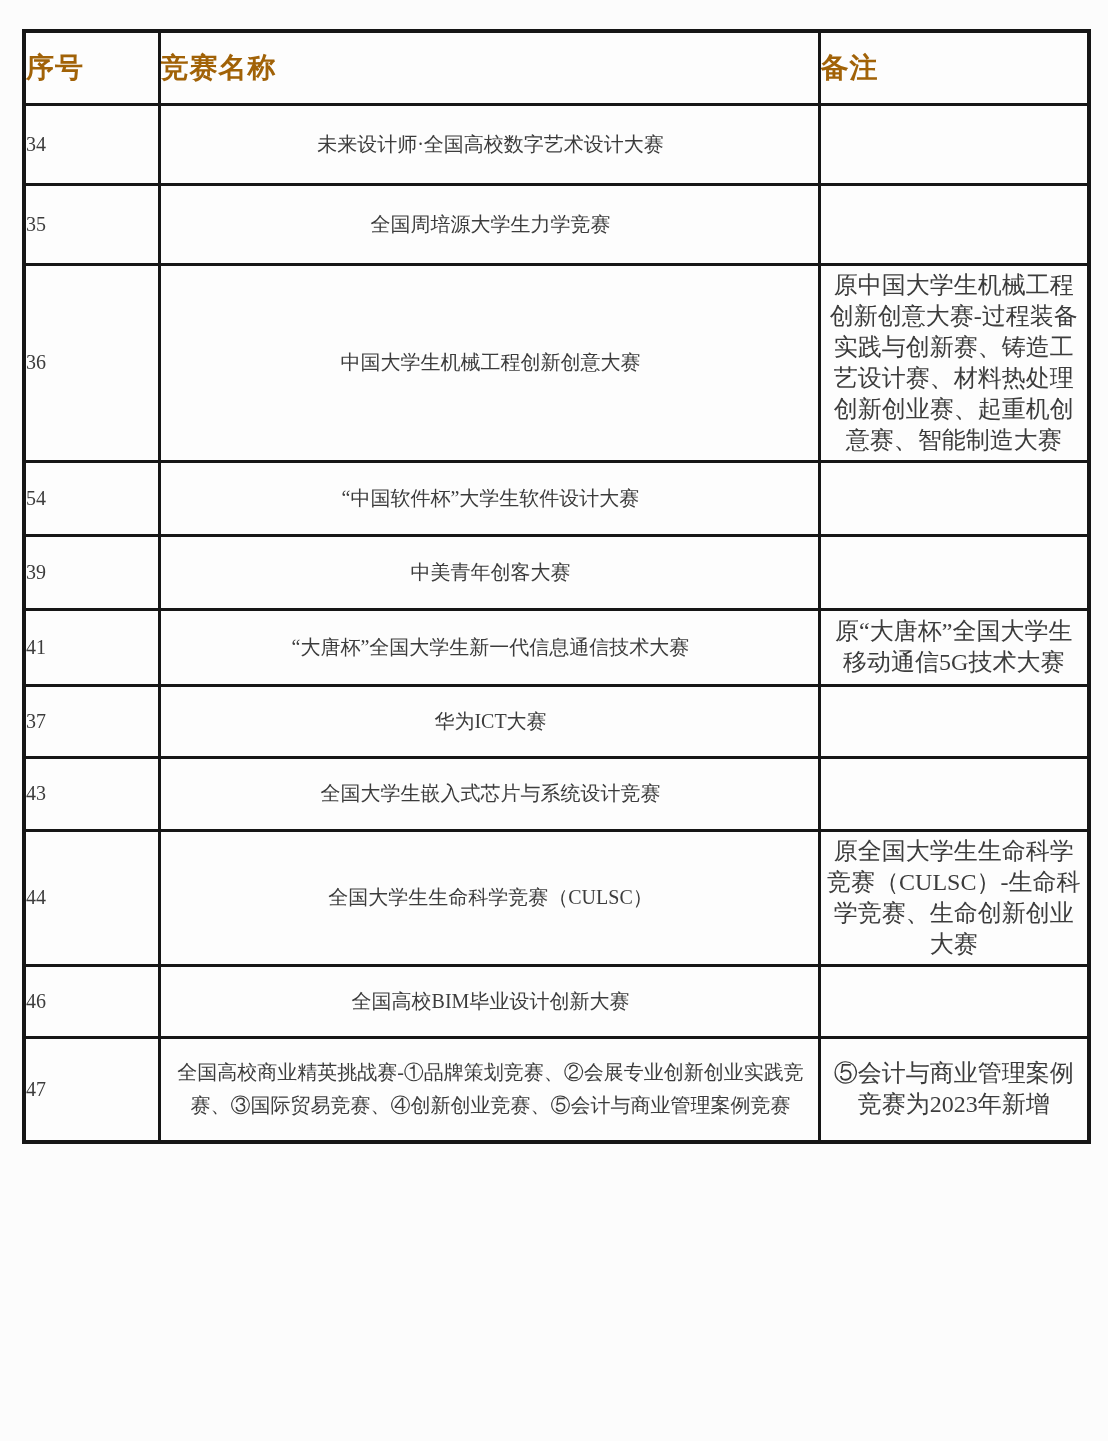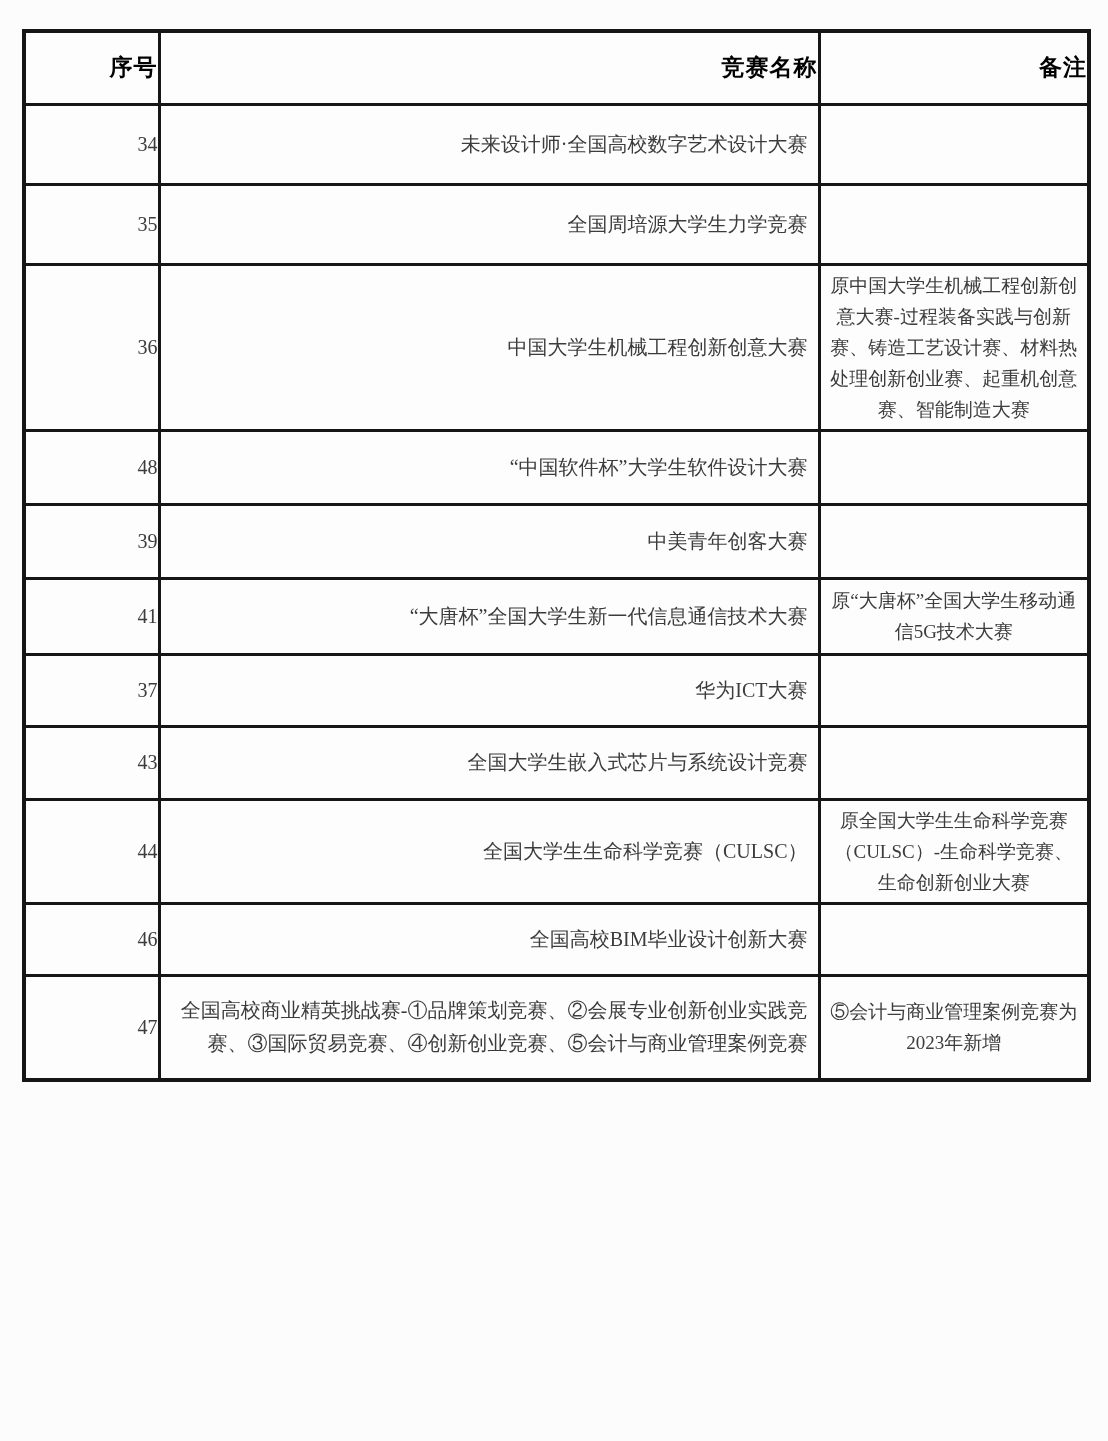--- a/index.html
+++ b/index.html
@@ -28,39 +28,39 @@
   }
   table.comp-table { border-width: 4px; }
   th, td {
     vertical-align: middle;
     color: #3c3c3c;
     font-size: 20px;
     overflow: hidden;
   }
   th {
     font-weight: bold;
-    color: #000000;
-    text-align: right;
-    font-size: 23px;
+    color: #a16207;
+    text-align: left;
+    font-size: 28px;
     letter-spacing: 1px;
   }
   td.no-cell {
-    text-align: right;
+    text-align: left;
     font-size: 20px;
   }
   td.name-cell {
-    text-align: right;
+    text-align: center;
     padding: 6px 10px 6px 13px;
     line-height: 33px;
     margin-left: 16px;
   }
   td.remark-cell {
     text-align: center;
     padding: 4px 5px;
-    font-size: 19px;
+    font-size: 24px;
     line-height: 31px;
   }
   
   tr.h-head { height: 73px; }
   tr.h80  { height: 80px; }
   tr.h160 { height: 160px; }
   tr.h77  { height: 77px; }
   tr.h74  { height: 74px; }
   tr.h76  { height: 76px; }
   tr.h72  { height: 72px; }
@@ -93,21 +93,21 @@
         <td class="no-cell">35</td>
         <td class="name-cell">全国周培源大学生力学竞赛</td>
         <td class="remark-cell"></td>
       </tr>
       <tr class="h160">
         <td class="no-cell">36</td>
         <td class="name-cell">中国大学生机械工程创新创意大赛</td>
         <td class="remark-cell">原中国大学生机械工程创新创意大赛-过程装备实践与创新赛、铸造工艺设计赛、材料热处理创新创业赛、起重机创意赛、智能制造大赛</td>
       </tr>
       <tr class="h74">
-        <td class="no-cell">48</td>
+        <td class="no-cell">54</td>
         <td class="name-cell">“中国软件杯”大学生软件设计大赛</td>
         <td class="remark-cell"></td>
       </tr>
       <tr class="h74">
         <td class="no-cell">39</td>
         <td class="name-cell">中美青年创客大赛</td>
         <td class="remark-cell"></td>
       </tr>
       <tr class="h76">
         <td class="no-cell">41</td>

